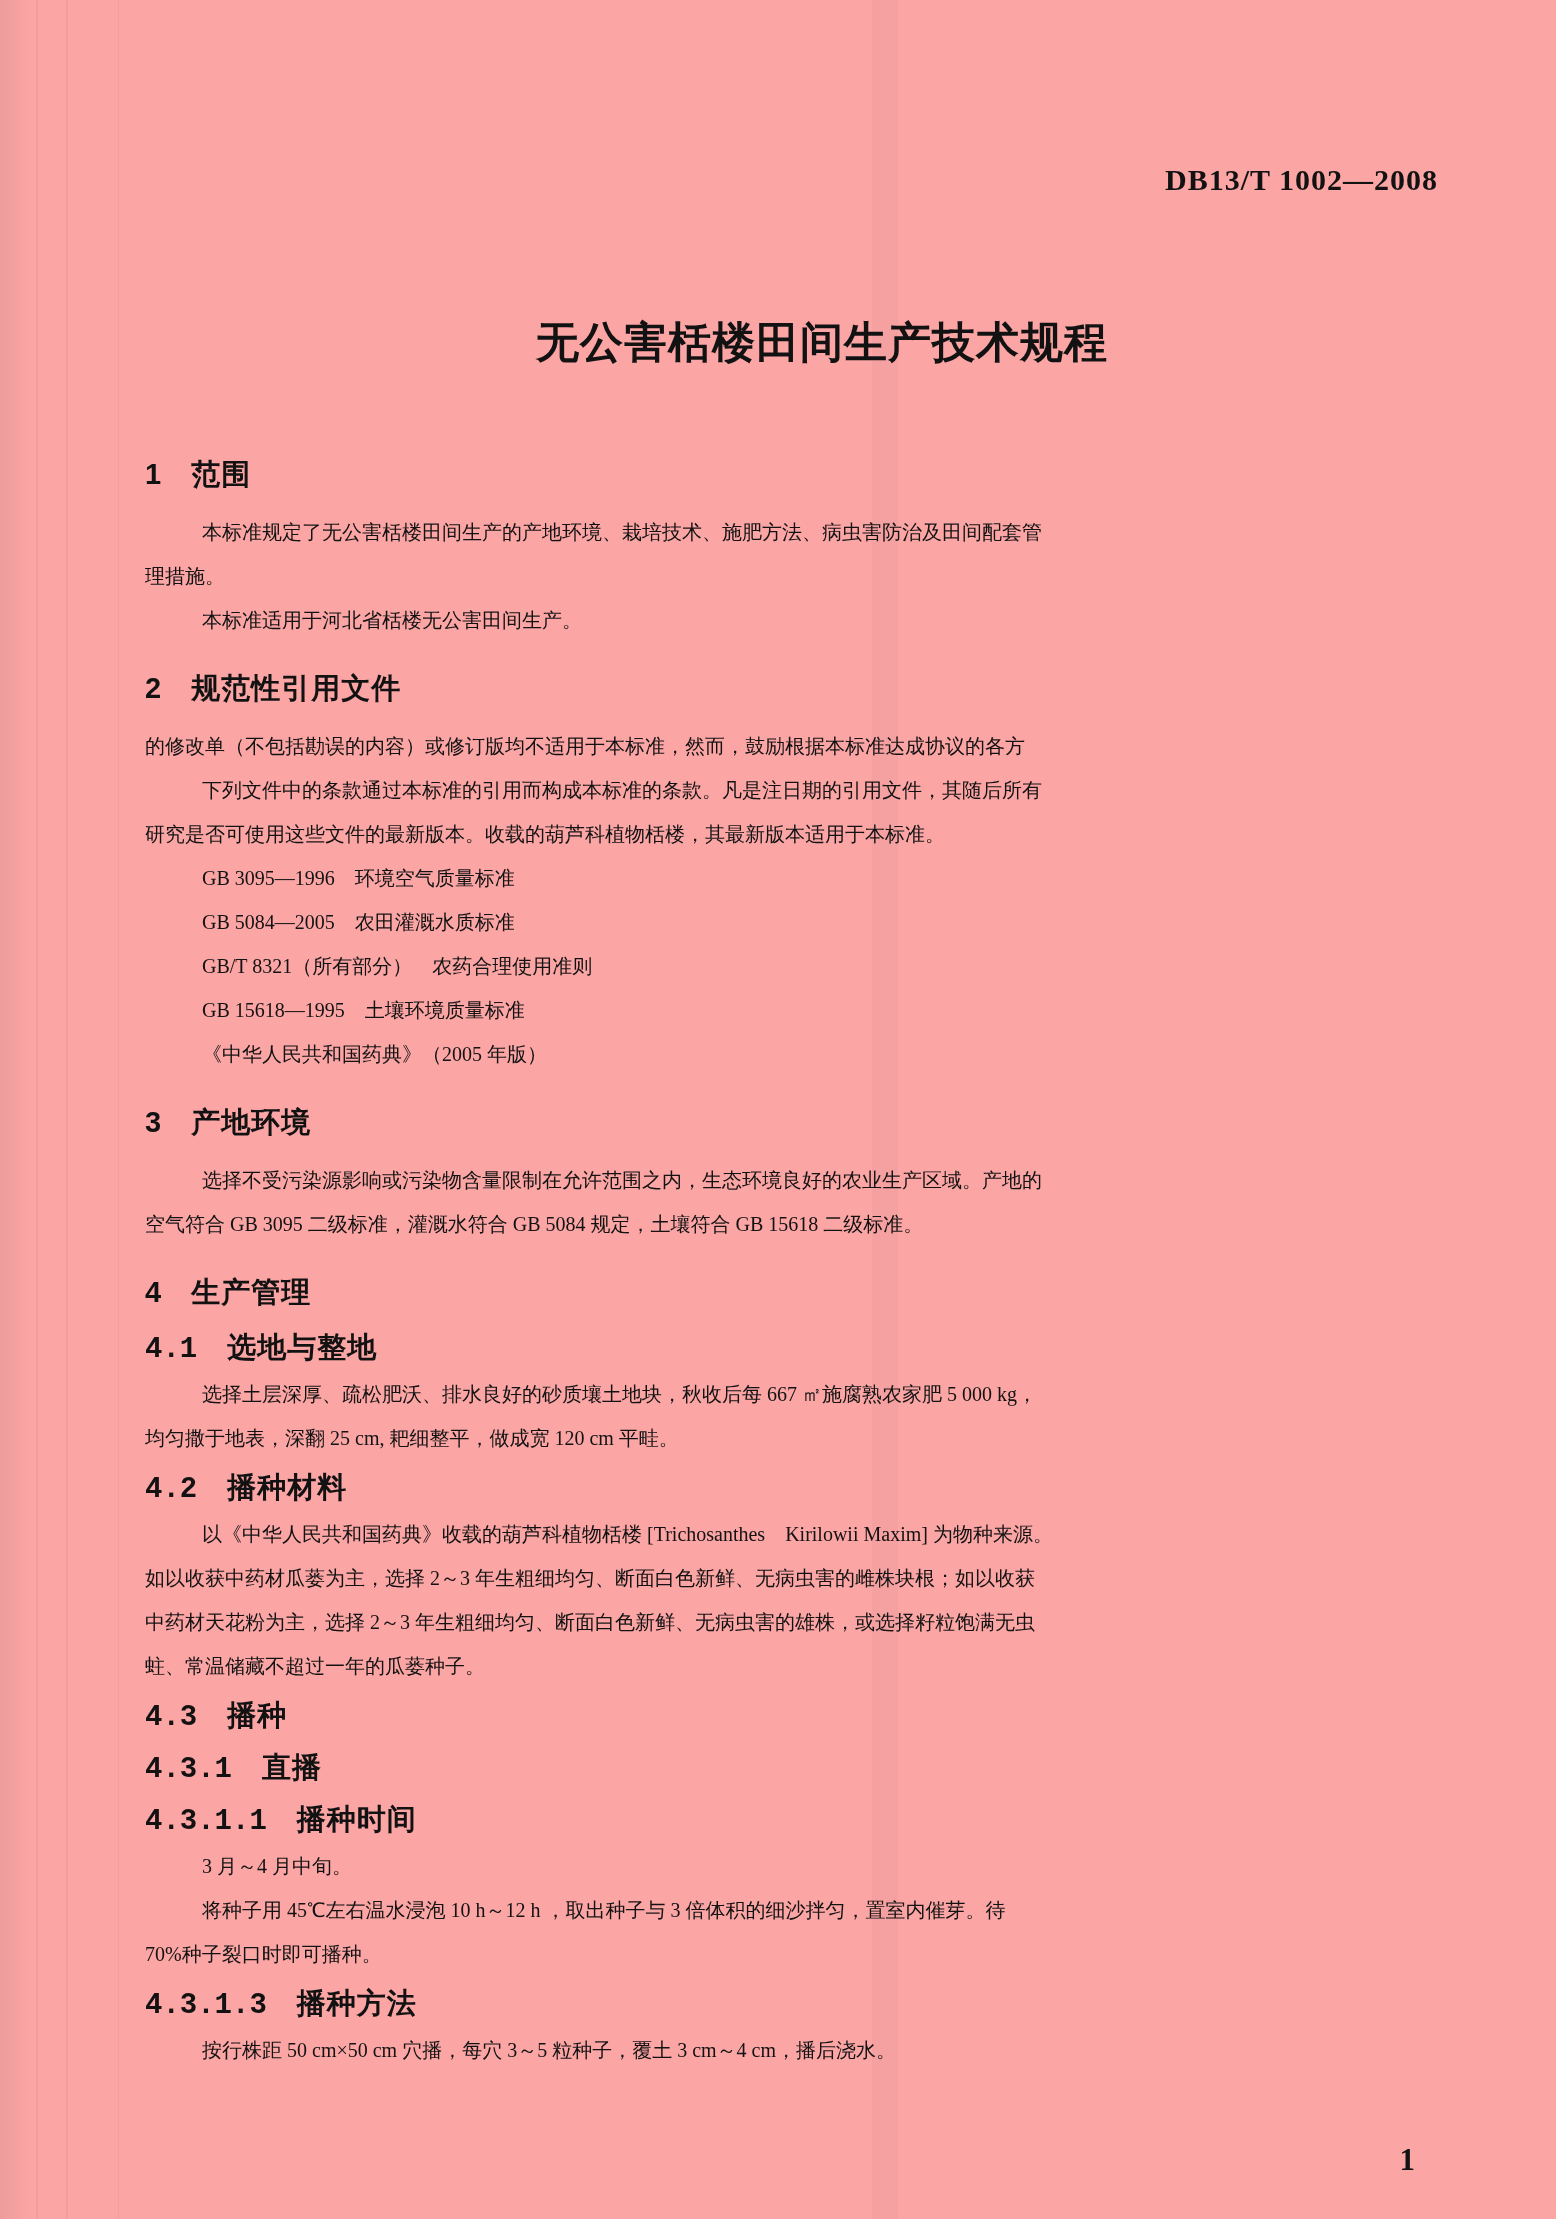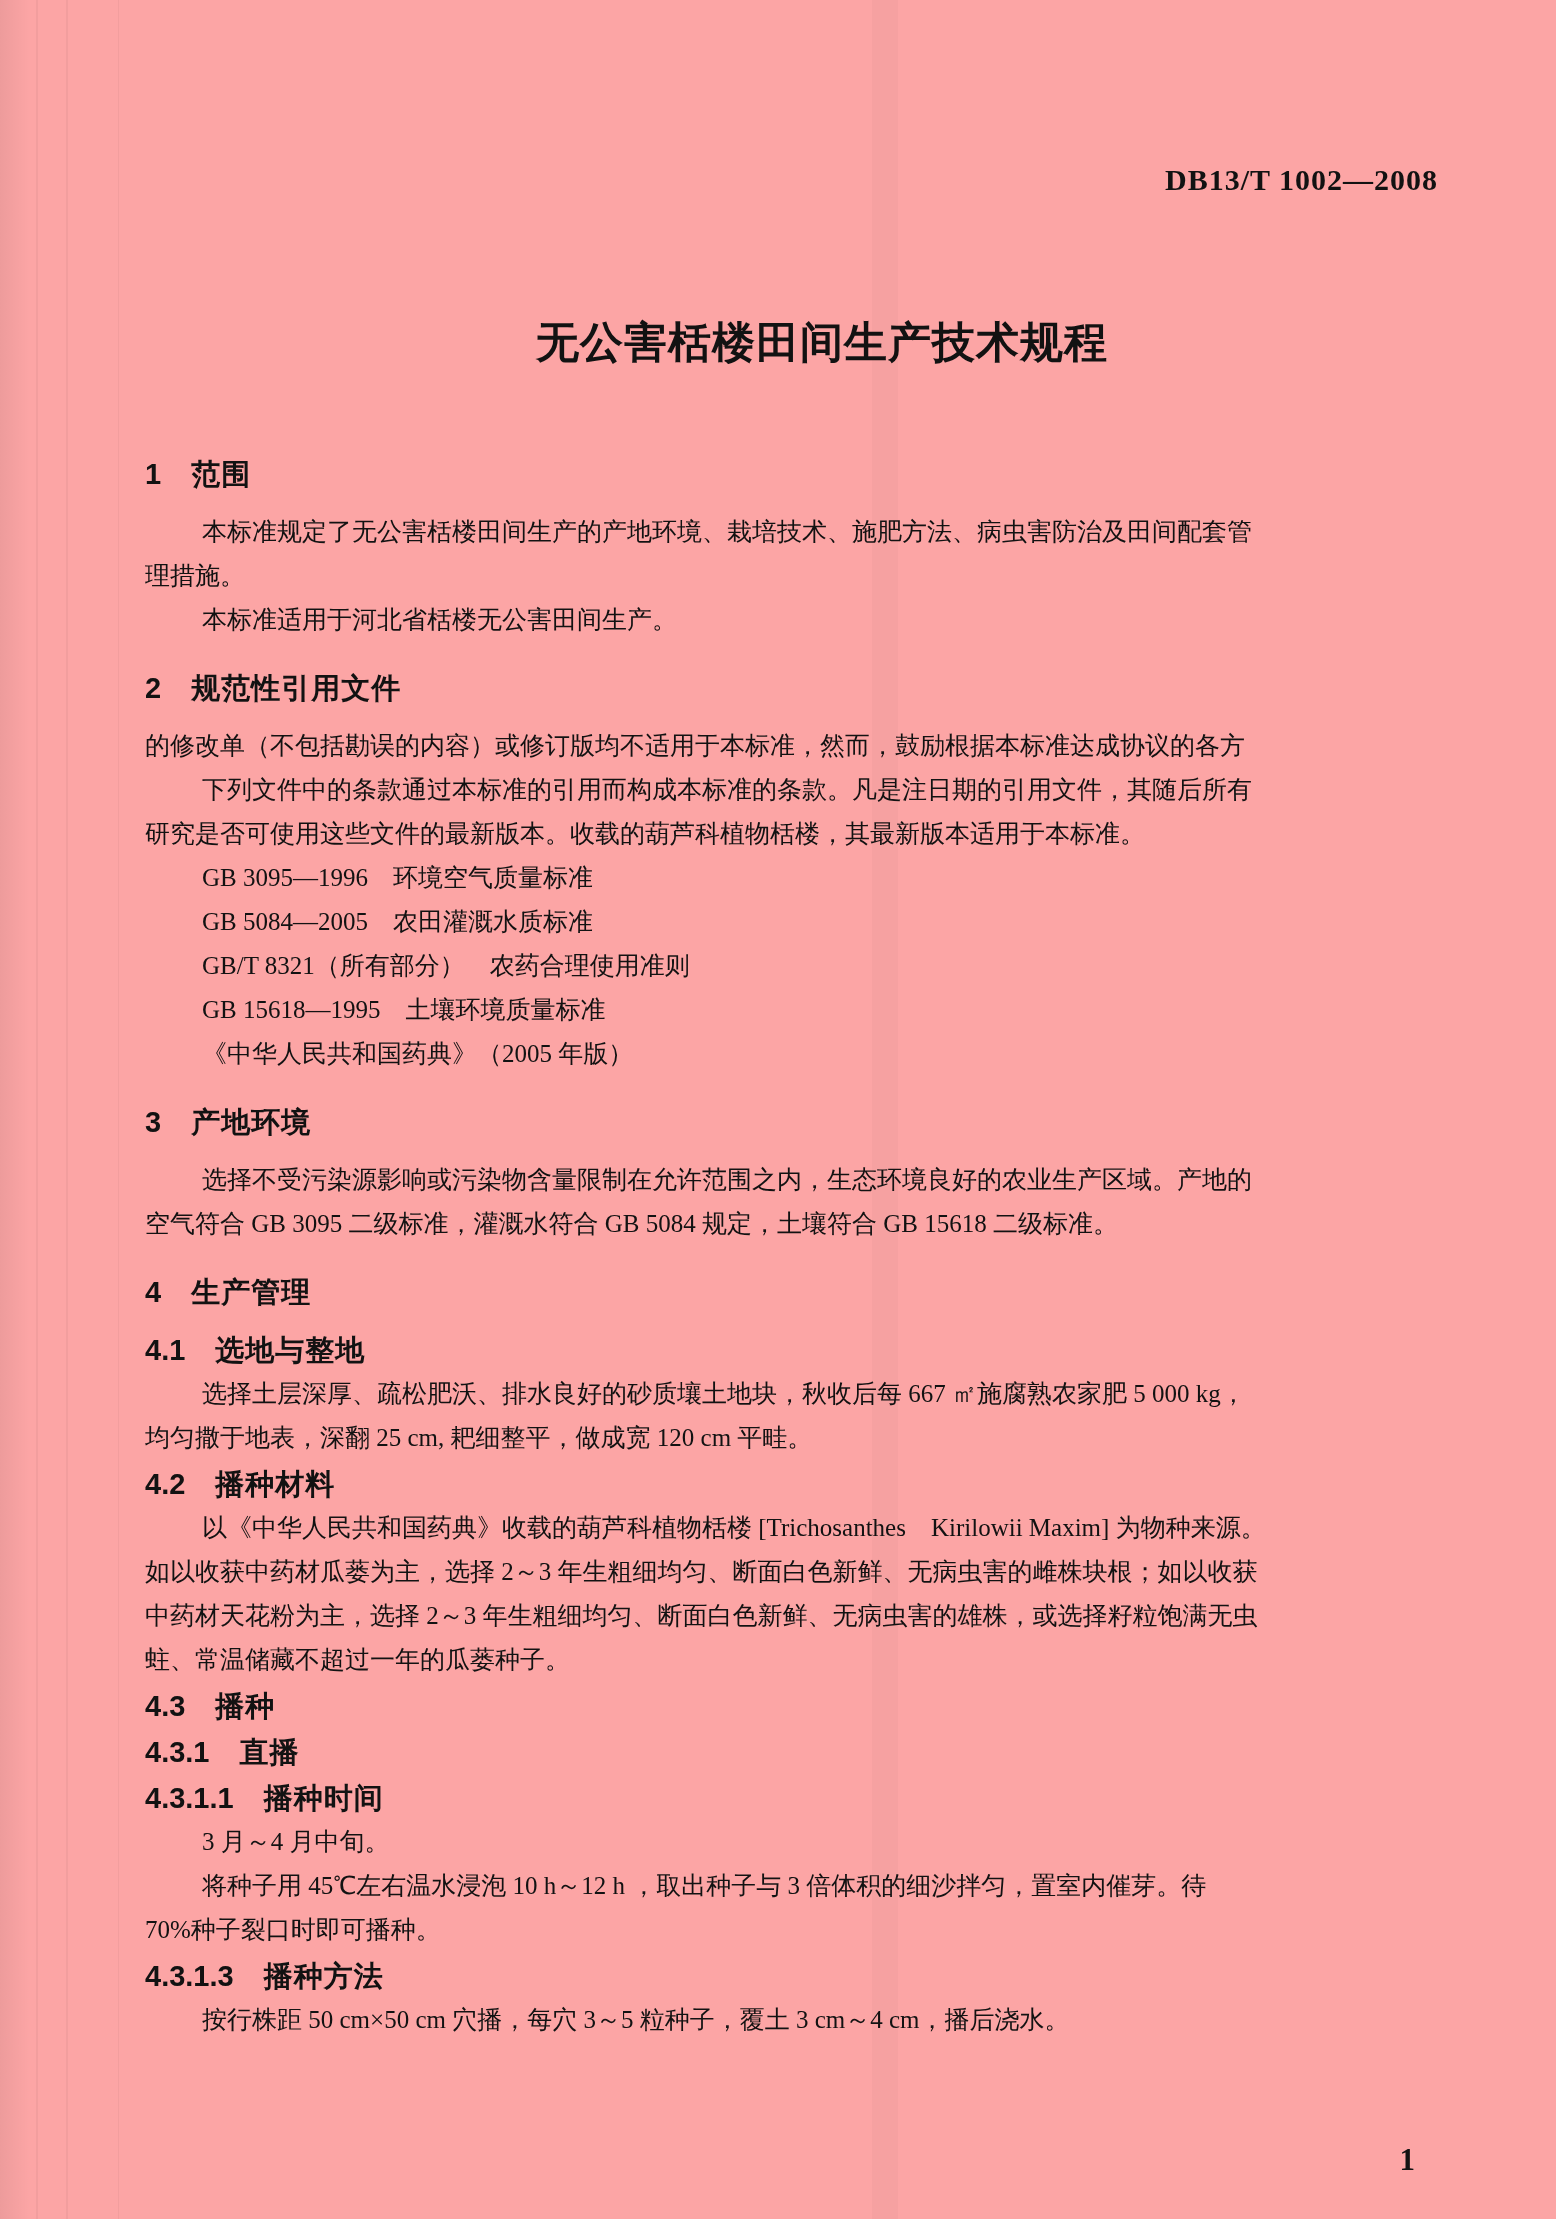--- a/index.html
+++ b/index.html
@@ -33,30 +33,30 @@
     margin:0;text-align:center;
     font-family:"Liberation Sans", sans-serif;
     font-weight:bold;font-size:43px;letter-spacing:1px;
     white-space:nowrap;
     padding-left:44px;
   }
   .doc-body{
     position:absolute;left:145px;top:428px;width:1295px;
   }
   .blk{
-    font-size:25px;line-height:44px;white-space:nowrap;
+    font-size:20px;line-height:44px;white-space:nowrap;
     font-family:"Liberation Serif", serif;
   }
   .blk.h1,.blk.h2,.blk.h3{
     font-family:"Liberation Sans", sans-serif;
     font-weight:bold;font-size:29px;
     display:flex;
   }
   .blk.h1{margin-top:24px;margin-bottom:14px;}
-  .blk.h2,.blk.h3{margin-top:2px;}
+  .blk.h2,.blk.h3{margin-top:8px;font-family:Liberation Mono, monospace;}
   .hnum{flex:0 0 auto;}
   .htxt{margin-left:30px;letter-spacing:1px;}
   .blk.pi{padding-left:57px;}
   .pageno{
     position:absolute;top:2142px;right:141px;
     font-size:31px;font-weight:bold;
     font-family:"Liberation Serif", serif;
   }
 </style>
 </head>

